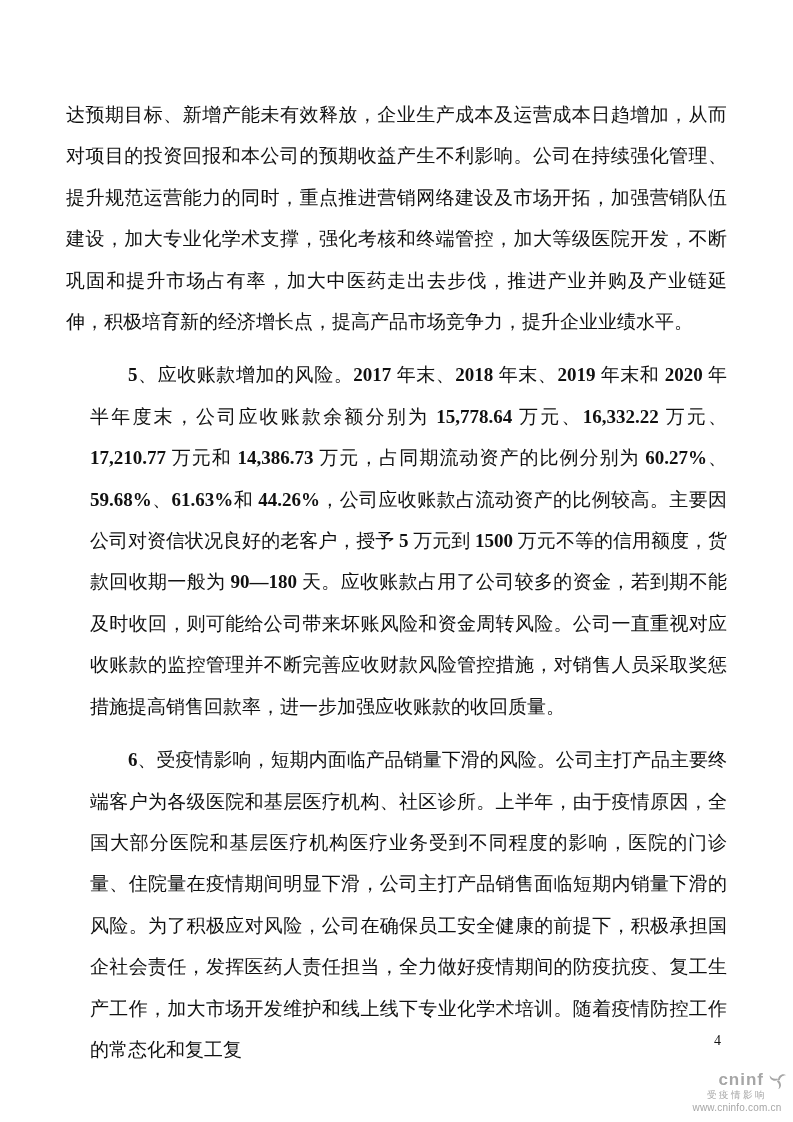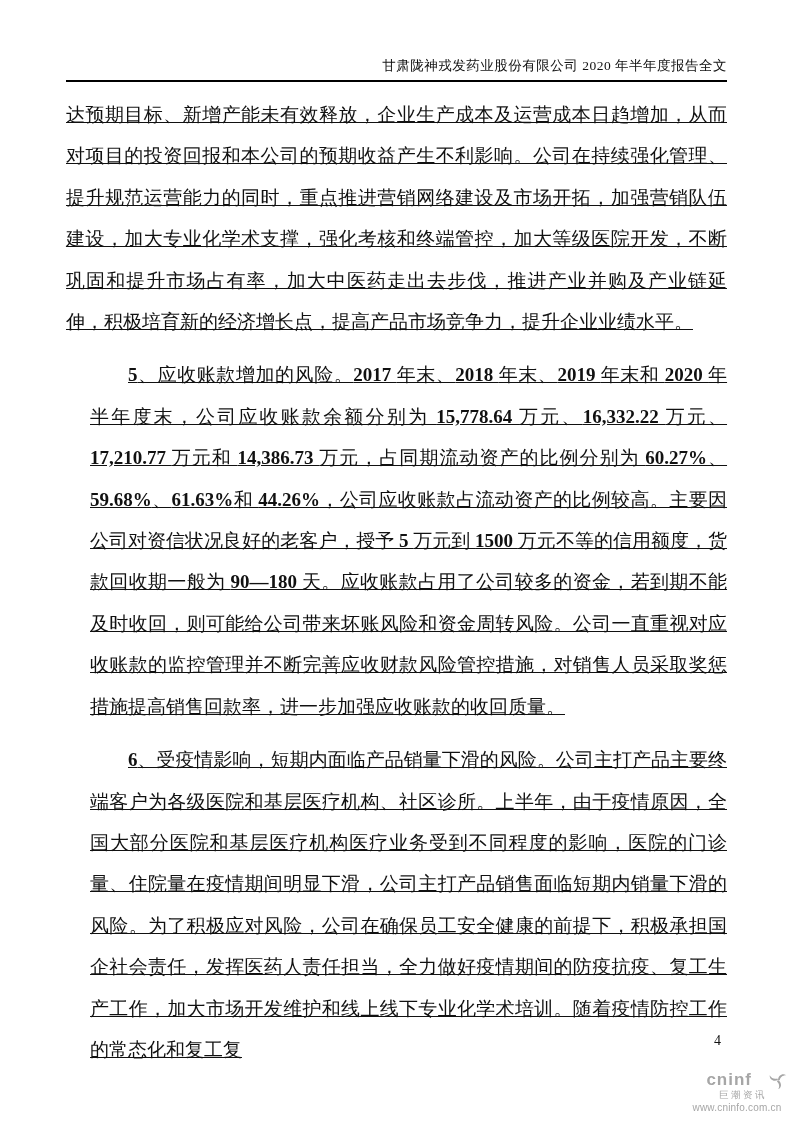--- a/index.html
+++ b/index.html
@@ -40,21 +40,20 @@
   
   .page-body {
     position: absolute;
     top: 94px;
     left: 66px;
     right: 66px;
     font-size: 19px;
     line-height: 41.4px;
     text-align: justify;
     text-justify: inter-character;
-    text-decoration: underline;
   }
   .para { margin: 0; }
   .para + .para { margin-top: 12px; margin-left: 24px; }
   .para.indent { text-indent: 38px; }
   .para b { font-weight: bold; }
   
   .page-number {
     position: absolute;
     top: 1032px;
     right: 72px;
@@ -66,21 +65,21 @@
     right: 4px;
     bottom: 8px;
     width: 104px;
     color: var(--logo-gray, #a6a6a6);
     font-family: "Liberation Sans", "DejaVu Sans", sans-serif;
   }
   .logo-row {
     display: flex;
     align-items: center;
     justify-content: flex-end;
-    gap: 17px;
+    gap: 5px;
     padding-right: 2px;
     margin-top: 15px;
   }
   .logo-brand {
     font-weight: bold;
     font-size: 17px;
     letter-spacing: 1px;
     line-height: 18px;
   }
   .logo-swirl svg { width: 18px; height: 18px; display: block; }
@@ -96,24 +95,20 @@
     font-size: 10px;
     letter-spacing: 0.2px;
     line-height: 13px;
   }
 </style>
 </head>
 <body>
 
 <div class="page">
 
-  <header class="page-header">
-    <div class="header-title">甘肃陇神戎发药业股份有限公司 2020 年半年度报告全文</div>
-    <div class="header-rule"></div>
-  </header>
 
   <main class="page-body" id="doc-body">
       <p class="para"><span>达预期目标、新增产能未有效释放，企业生产成本及运营成本日趋增加，从而对项目的投资回报和本公司的预期收益产生不利影响。公司在持续强化管理、提升规范运营能力的同时，重点推进营销网络建设及市场开拓，加强营销队伍建设，加大专业化学术支撑，强化考核和终端管控，加大等级医院开发，不断巩固和提升市场占有率，加大中医药走出去步伐，推进产业并购及产业链延伸，积极培育新的经济增长点，提高产品市场竞争力，提升企业业绩水平。</span></p>
       <p class="para indent"><b>5</b><span>、应收账款增加的风险。</span><b>2017 </b><span>年末、</span><b>2018 </b><span>年末、</span><b>2019 </b><span>年末和 </span><b>2020 </b><span>年半年度末，公司应收账款余额分别为 </span><b>15,778.64 </b><span>万元、</span><b>16,332.22 </b><span>万元、</span><b>17,210.77 </b><span>万元和 </span><b>14,386.73 </b><span>万元，占同期流动资产的比例分别为 </span><b>60.27%</b><span>、</span><b>59.68%</b><span>、</span><b>61.63%</b><span>和 </span><b>44.26%</b><span>，公司应收账款占流动资产的比例较高。主要因公司对资信状况良好的老客户，授予 </span><b>5 </b><span>万元到 </span><b>1500 </b><span>万元不等的信用额度，货款回收期一般为 </span><b>90—180 </b><span>天。应收账款占用了公司较多的资金，若到期不能及时收回，则可能给公司带来坏账风险和资金周转风险。公司一直重视对应收账款的监控管理并不断完善应收财款风险管控措施，对销售人员采取奖惩措施提高销售回款率，进一步加强应收账款的收回质量。</span></p>
       <p class="para indent"><b>6</b><span>、受疫情影响，短期内面临产品销量下滑的风险。公司主打产品主要终端客户为各级医院和基层医疗机构、社区诊所。上半年，由于疫情原因，全国大部分医院和基层医疗机构医疗业务受到不同程度的影响，医院的门诊量、住院量在疫情期间明显下滑，公司主打产品销售面临短期内销量下滑的风险。为了积极应对风险，公司在确保员工安全健康的前提下，积极承担国企社会责任，发挥医药人责任担当，全力做好疫情期间的防疫抗疫、复工生产工作，加大市场开发维护和线上线下专业化学术培训。随着疫情防控工作的常态化和复工复</span></p>
     </main>
 
   <div class="page-number">4</div>
 
   <div class="cninfo-logo">
@@ -122,17 +117,17 @@
       <span class="logo-swirl">
         <svg viewBox="0 0 24 24" xmlns="http://www.w3.org/2000/svg">
           <g fill="#a6a6a6">
             <path d="M12 12 C 12.5 5.5 18 2.5 23 5.5 C 18 5.5 14.8 8.5 14.3 12.3 Z"></path>
             <path d="M12 12 C 12.5 5.5 18 2.5 23 5.5 C 18 5.5 14.8 8.5 14.3 12.3 Z" transform="rotate(120 12 12)"></path>
             <path d="M12 12 C 12.5 5.5 18 2.5 23 5.5 C 18 5.5 14.8 8.5 14.3 12.3 Z" transform="rotate(240 12 12)"></path>
           </g>
         </svg>
       </span>
     </div>
-    <div class="logo-cn">巨潮资讯</div>
+    <div class="logo-cn">受疫情影响</div>
     <div class="logo-url">www.cninfo.com.cn</div>
   </div>
 
 </div>
 
 </body></html>

